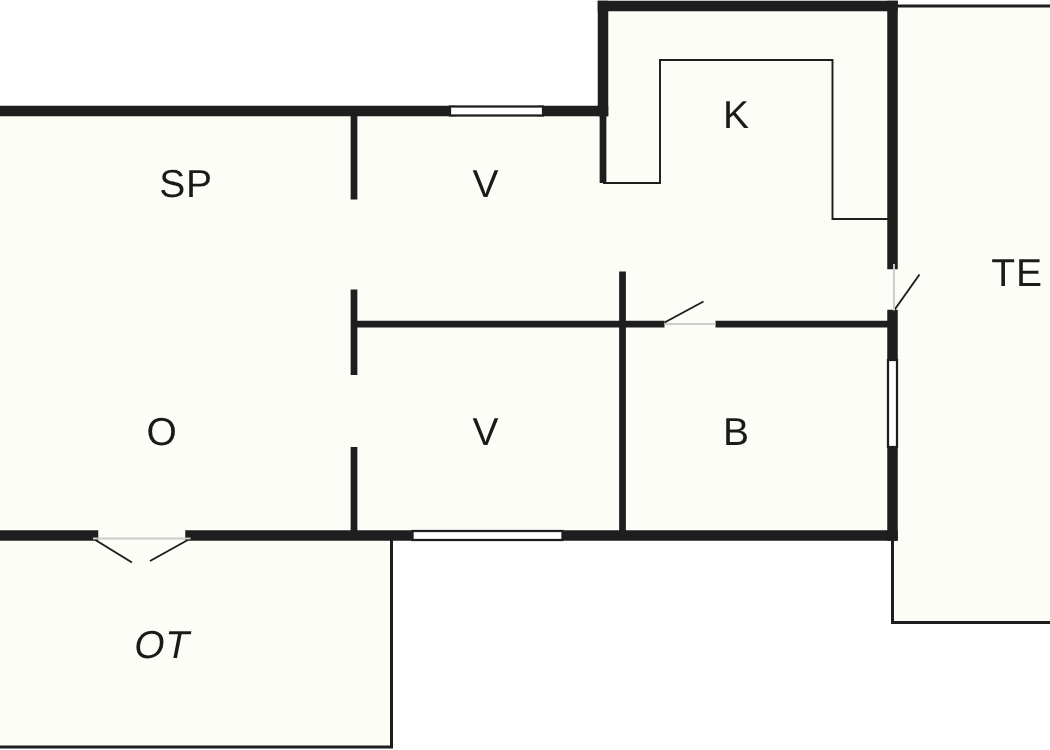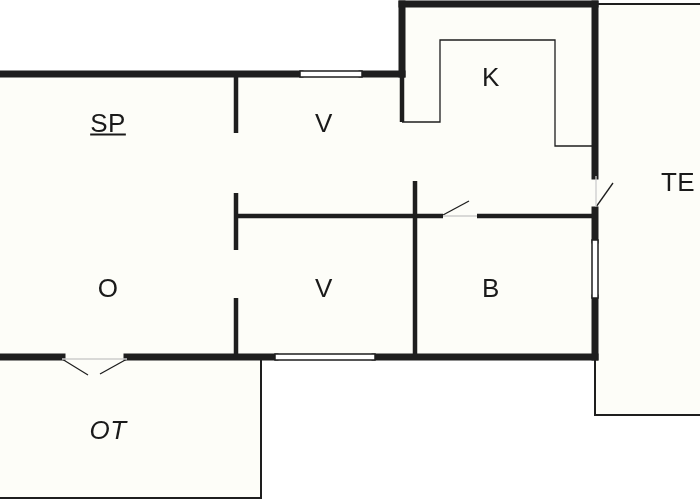--- a/index.html
+++ b/index.html
@@ -69,20 +69,20 @@
     <line x1="443" y1="215" x2="469" y2="201"></line>
     <line x1="596" y1="207" x2="613" y2="183"></line>
     <line x1="596" y1="176" x2="596" y2="207" stroke="#cccccc"></line>
     <line x1="62" y1="359" x2="88" y2="375"></line>
     <line x1="127" y1="359" x2="100" y2="374"></line>
     <line x1="62" y1="359" x2="127" y2="359" stroke="#cccccc"></line>
     <line x1="443" y1="216" x2="477" y2="216" stroke="#cccccc"></line>
   </g>
 </svg>
 
-<div class="room-label" style="left:108px;top:123px;text-decoration:underline;">SP</div>
+<div class="room-label" style="left:124px;top:123px;">SP</div>
 <div class="room-label" style="left:324px;top:123px;">V</div>
 <div class="room-label" style="left:491px;top:77px;">K</div>
 <div class="room-label" style="left:678px;top:182px;">TE</div>
 <div class="room-label" style="left:108px;top:288px;">O</div>
 <div class="room-label" style="left:324px;top:288px;">V</div>
 <div class="room-label" style="left:491px;top:288px;">B</div>
 <div class="room-label" style="left:108px;top:430px;font-style:italic;">OT</div>
 
 </body></html>

